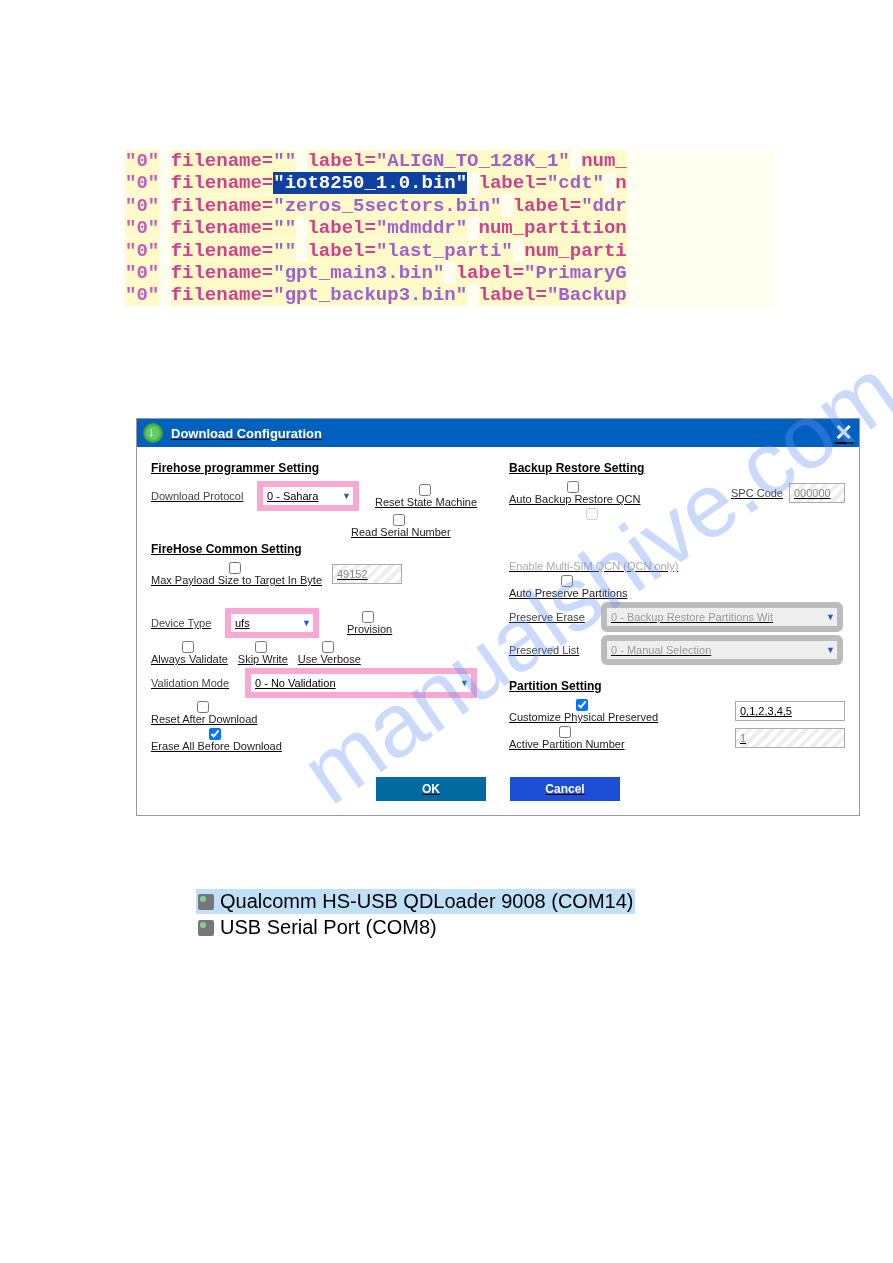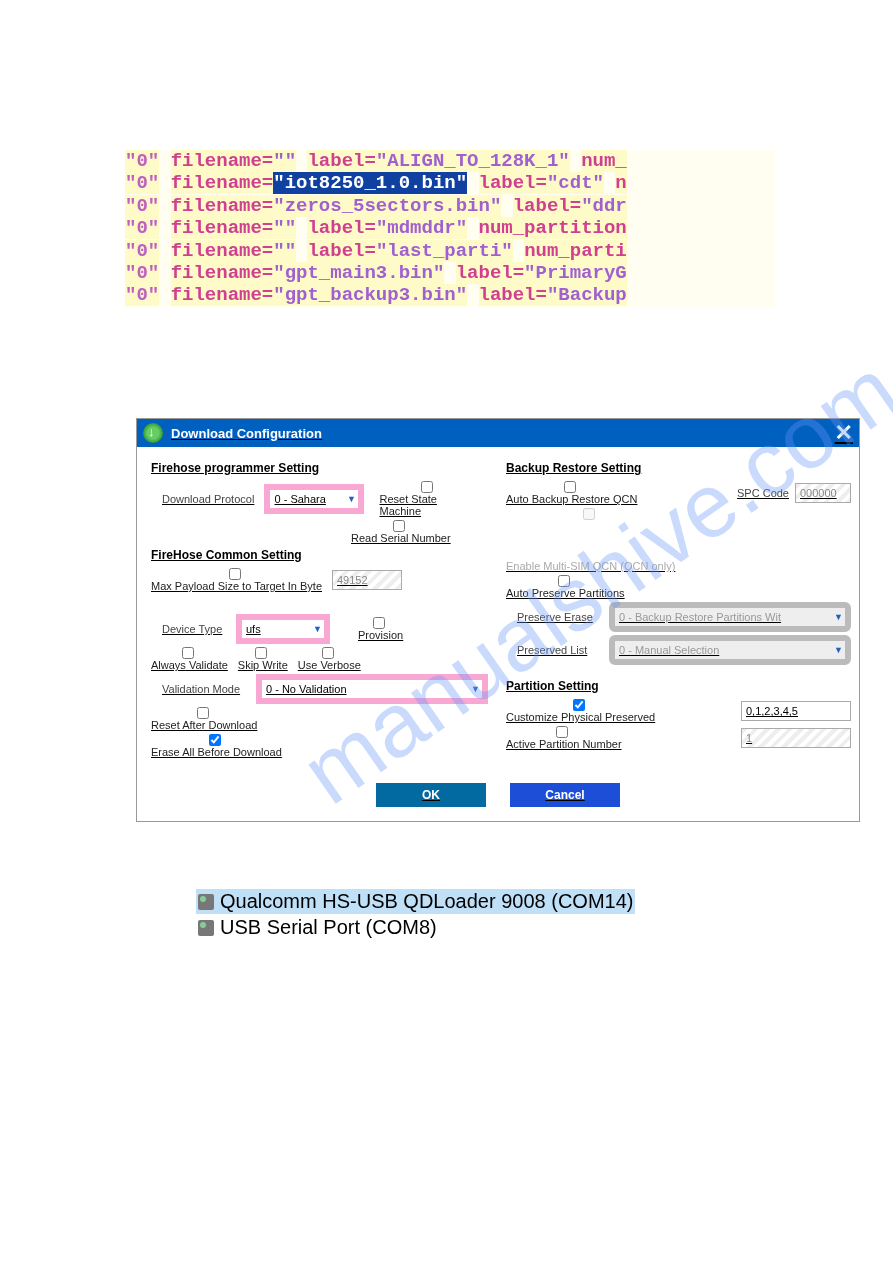--- a/index.html
+++ b/index.html
@@ -113,21 +113,20 @@
 .field-row {
   display: flex;
   align-items: center;
   margin: 3px 0;
   font-size: 11px;
 }
 
 .field-label {
   color: #444;
   margin-right: 6px;
-  margin-left: 11px;
 }
 
 .combo {
   border: 6px solid #f9a8d4;
   height: 18px;
   font-size: 11px;
   padding: 0 16px 0 4px;
   background: #fff;
   position: relative;
   display: inline-flex;

